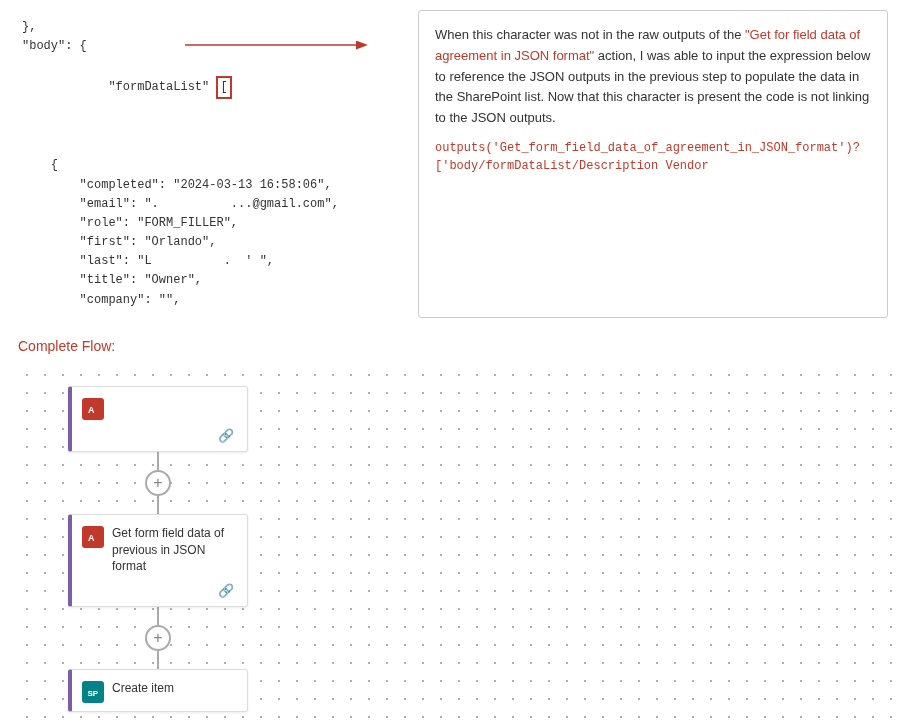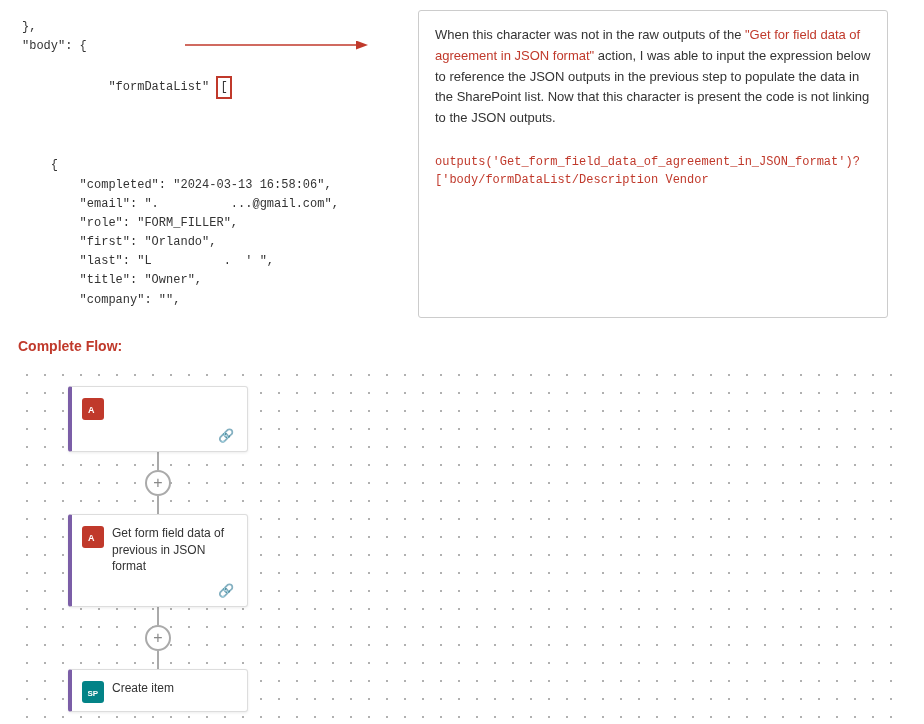--- a/index.html
+++ b/index.html
@@ -63,21 +63,21 @@
       background: #fff;
       font-size: 13px;
       line-height: 1.6;
       color: #333;
       margin-left: 8px;
       margin-top: 0;
       max-width: 470px;
     }
 
     .tooltip-box p {
-      margin-bottom: 24px;
+      margin-bottom: 10px;
     }
 
     .tooltip-link {
       color: #c0392b;
       text-decoration: none;
     }
 
     .tooltip-code {
       color: #c0392b;
       font-family: 'Courier New', monospace;
@@ -87,21 +87,21 @@
       line-height: 1.5;
     }
 
     
     .complete-flow-section {
       padding: 10px 18px 10px 18px;
     }
 
     .complete-flow-title {
       font-size: 14px;
-      font-weight: bold;
+      font-weight: normal;
       color: #c0392b;
       margin-bottom: 12px;
     }
 
     
     .flow-canvas {
       background-image: radial-gradient(circle, #b0b0b0 1px, transparent 1px);
       background-size: 18px 18px;
       padding: 20px 10px;
       min-height: 380px;

